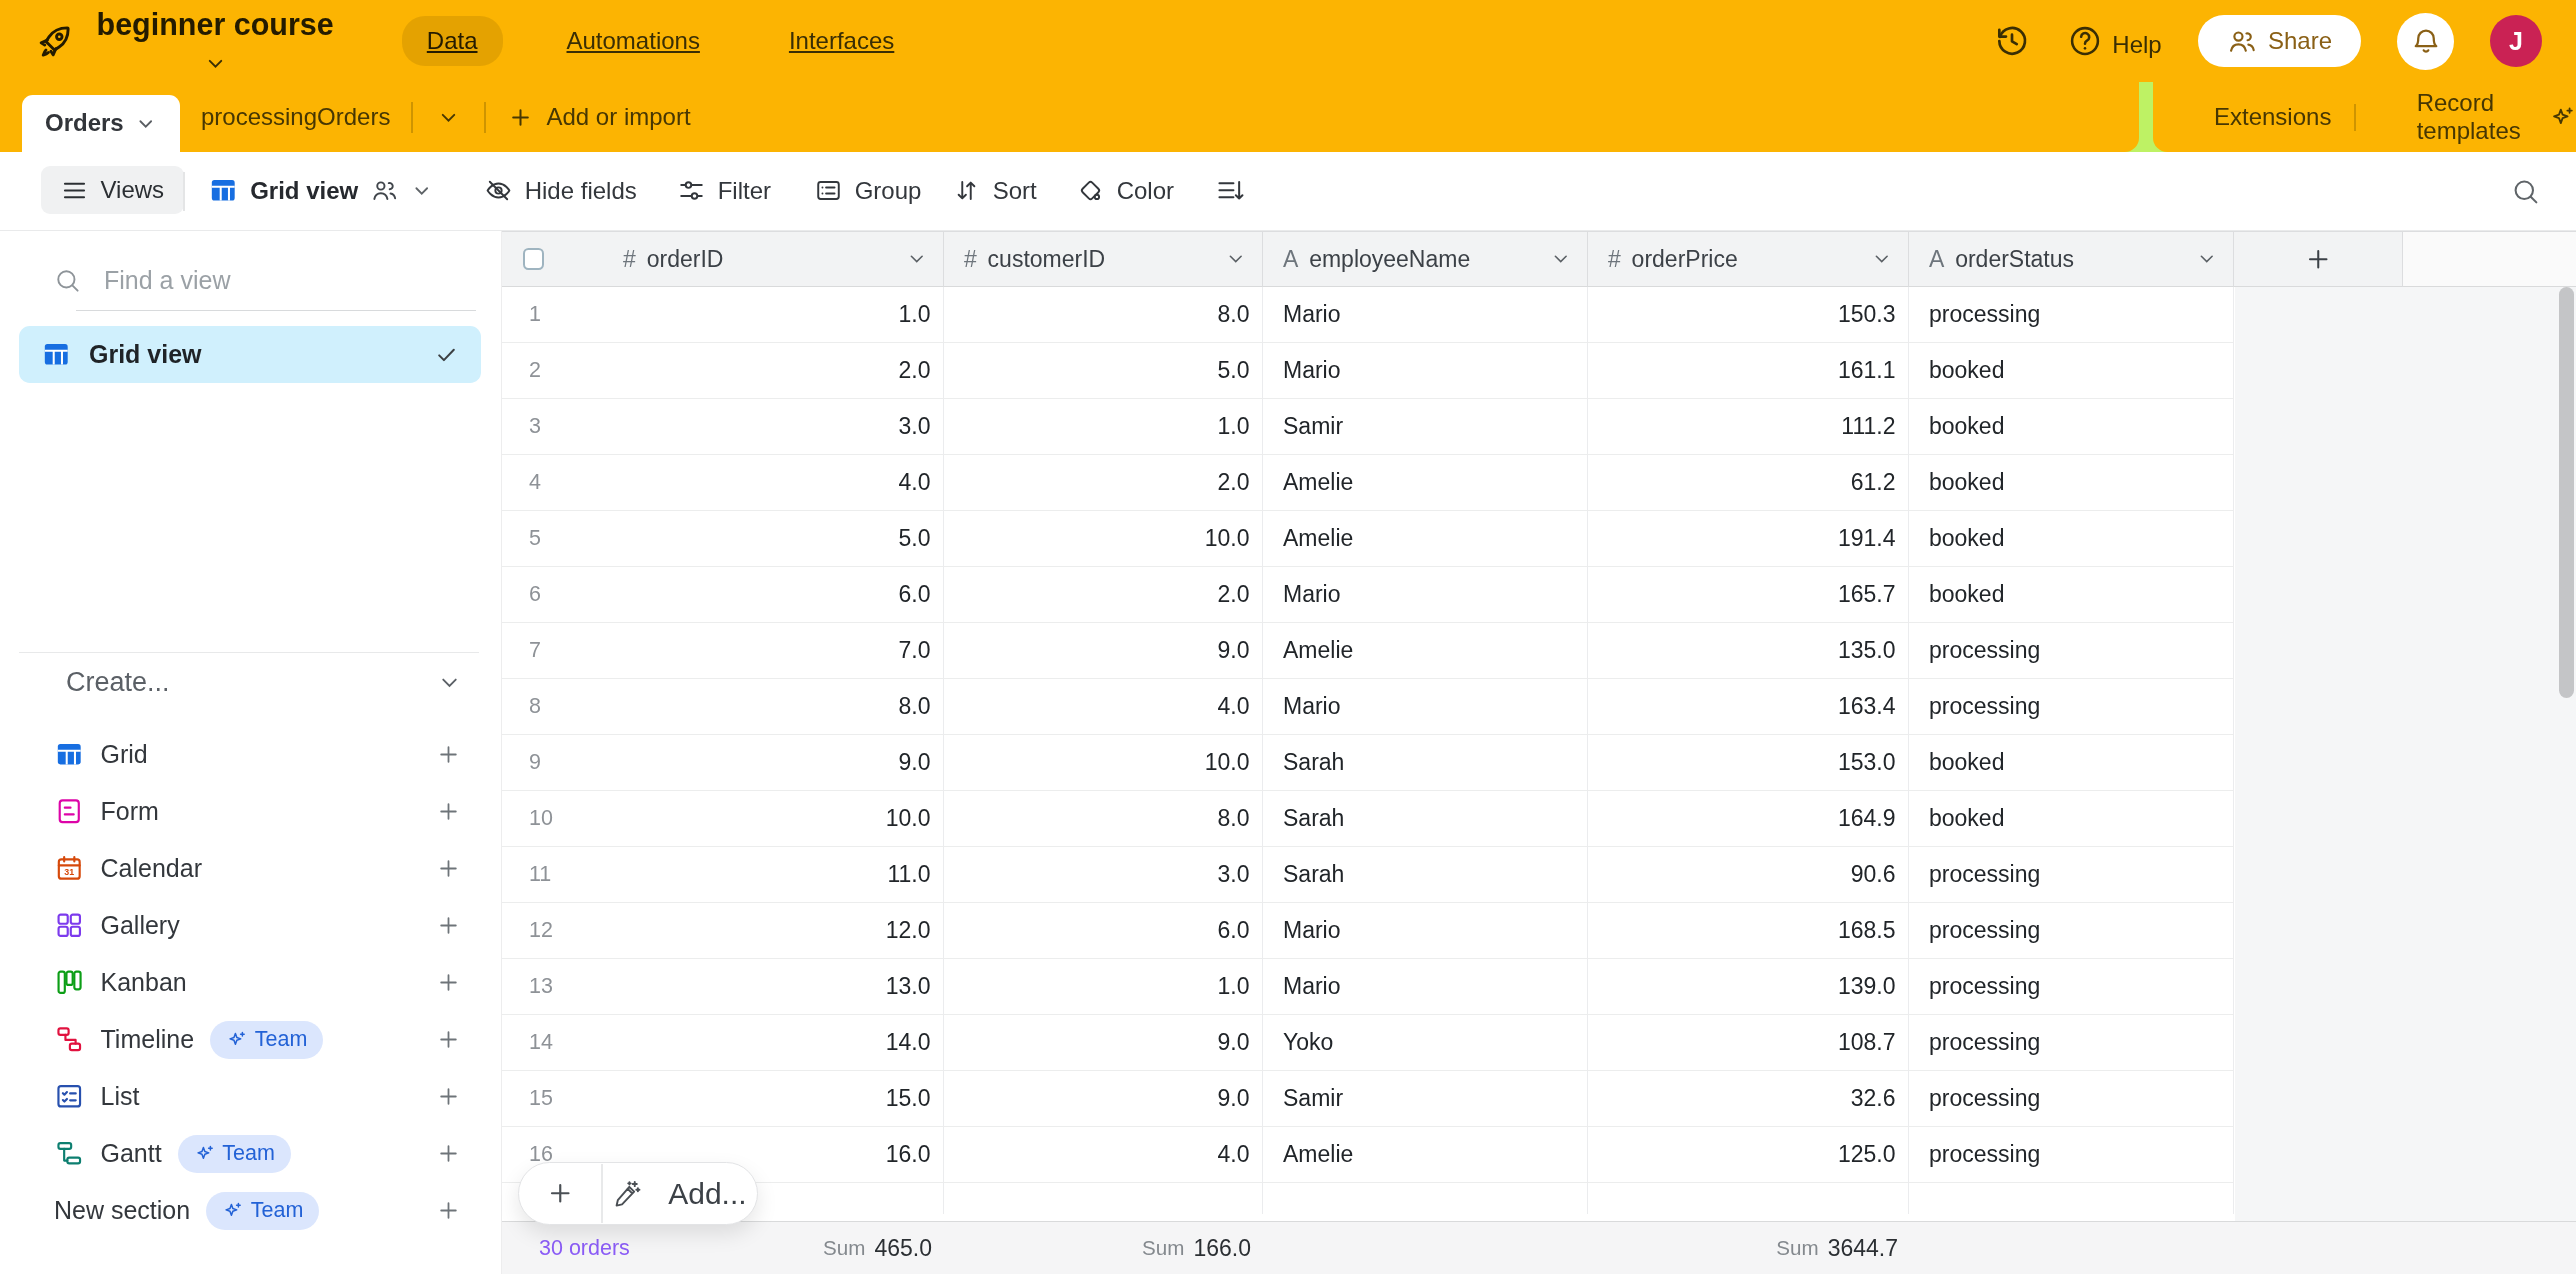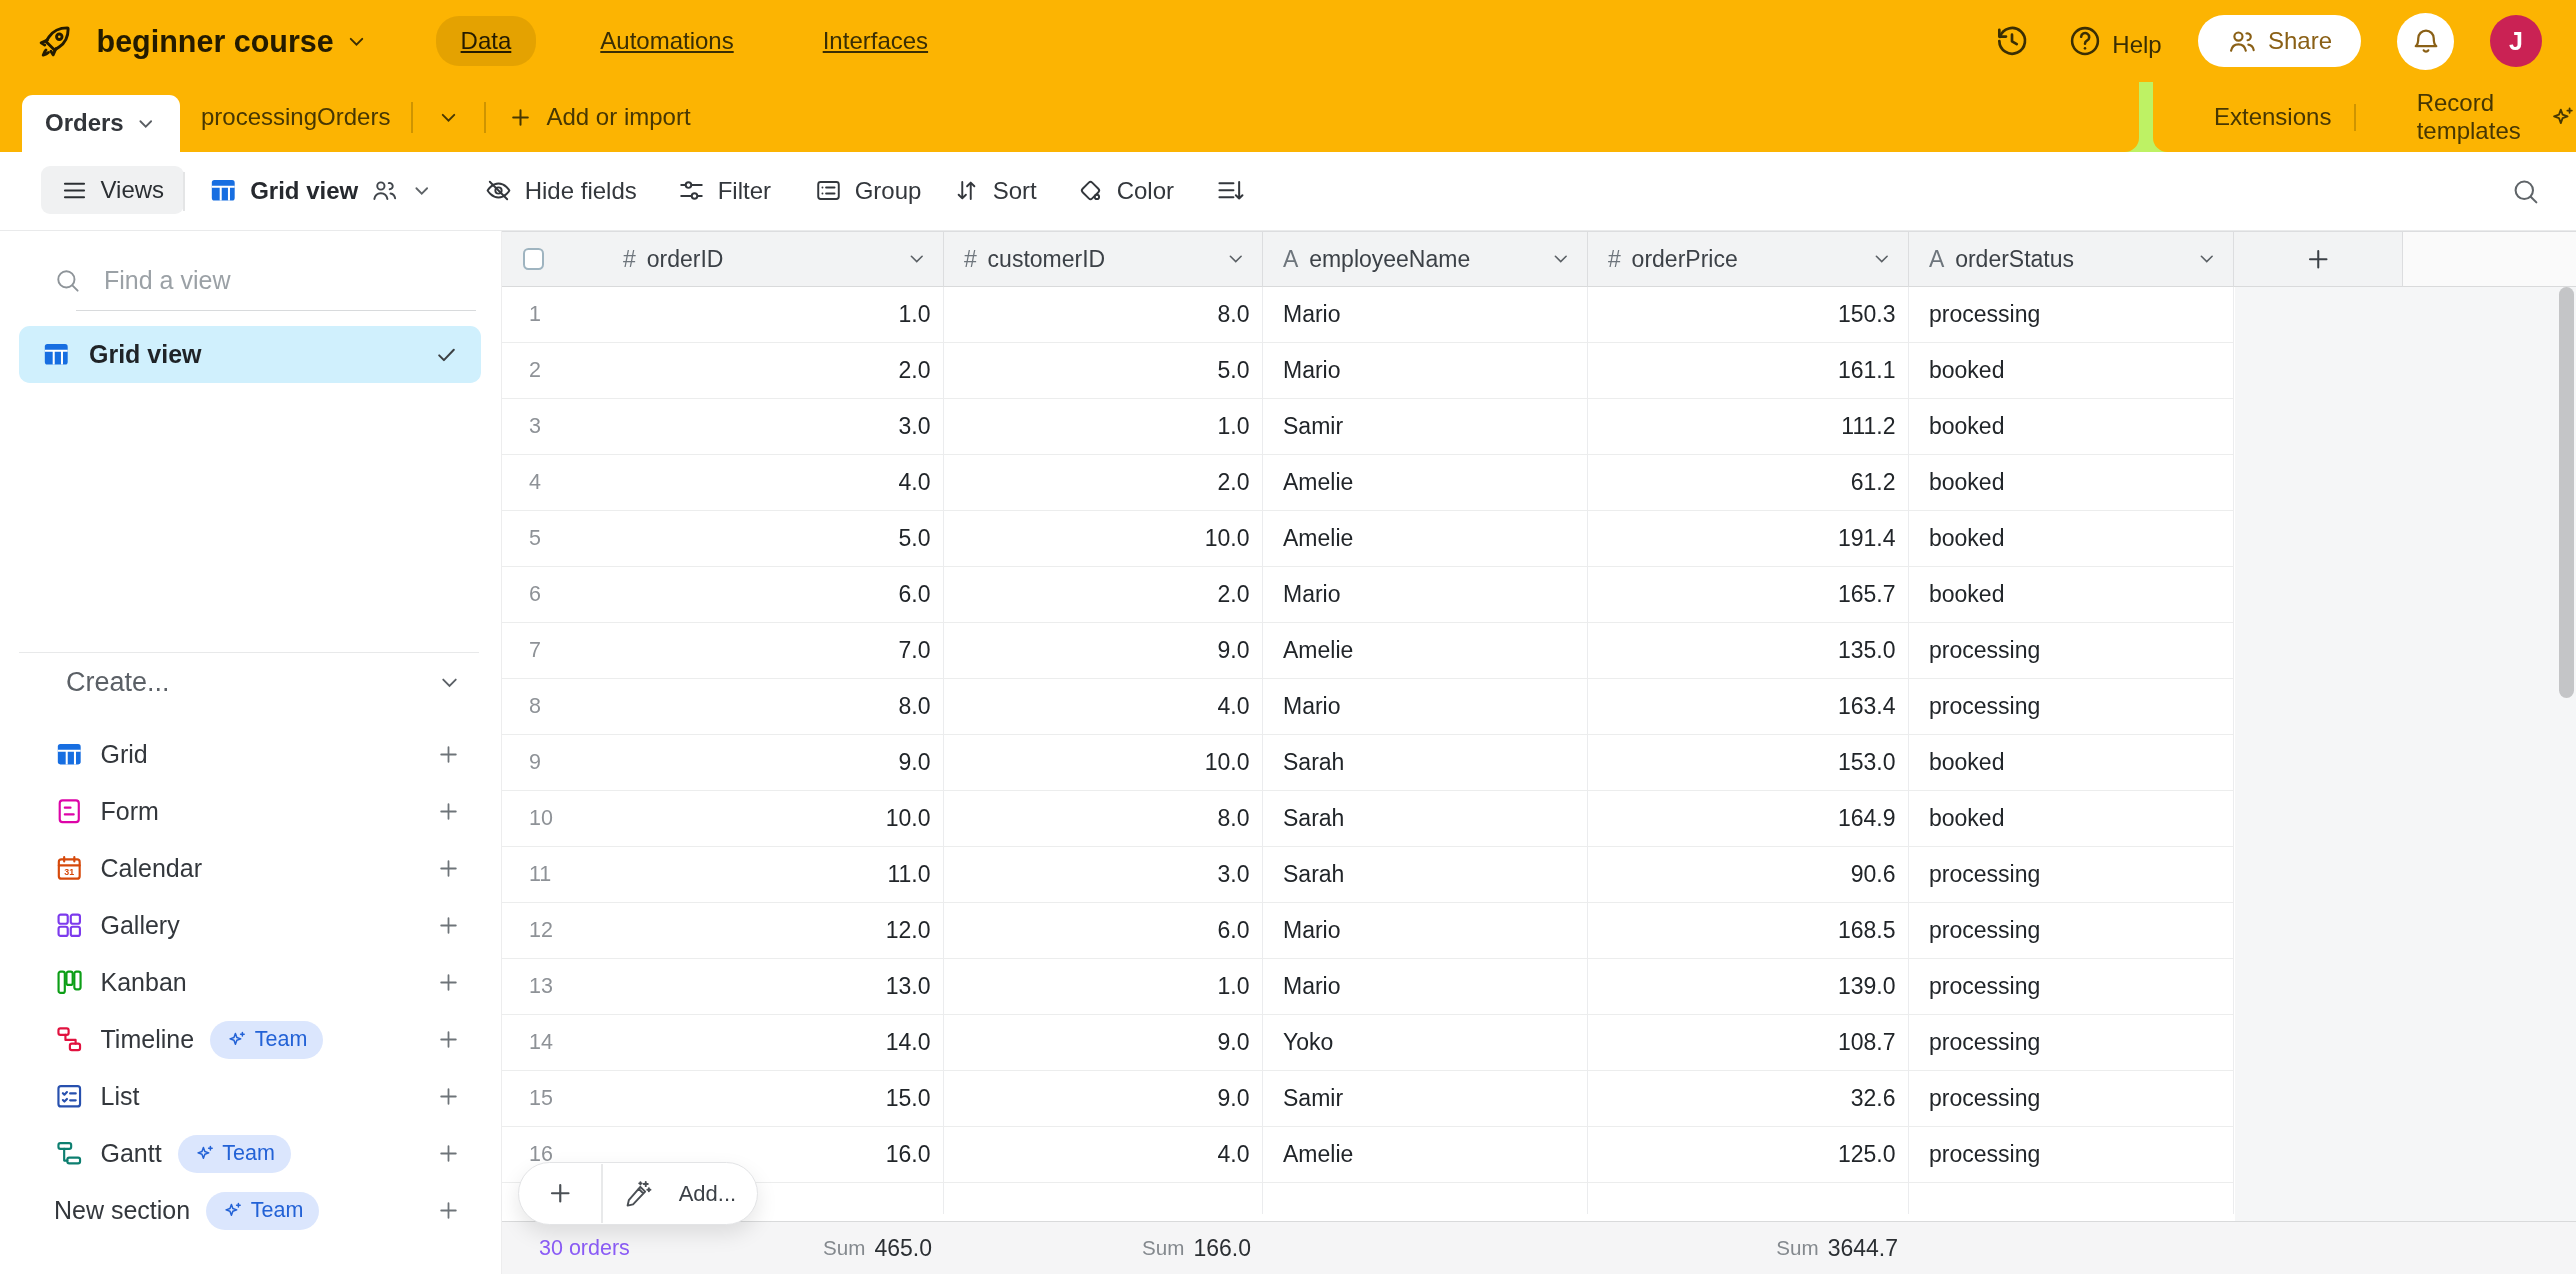--- a/index.html
+++ b/index.html
@@ -5,21 +5,21 @@
   * { margin:0; padding:0; box-sizing:border-box; }
   html,body { width:2576px; height:1275px; }
   body { font-family:"Liberation Sans","DejaVu Sans",sans-serif; background:#fff; overflow:hidden; }
   .app { position:relative; width:2576px; height:1275px; background:#fff; overflow:hidden; }
   svg { display:block; }
 
   
   .topbar { position:absolute; left:0; top:0; width:100%; height:82px; background:#fcb402;
             display:flex; align-items:center; padding:0 34px; }
   .logo { width:41px; height:41px; color:#241b00; }
-  .base-title { margin-left:21.5px; font-size:30.5px; font-weight:bold; color:#241b00; display:flex; align-items:center; gap:10.8px; }
+  .base-title { margin-left:21.5px; font-size:30.5px; font-weight:bold; color:#241b00; display:flex; align-items:center; gap:10.8px;flex-direction:column; }
   .base-title .chev { width:23px; height:23px; color:#3a2e04; }
   .top-nav { display:flex; align-items:center; gap:39px; margin-left:68px; }
   .nav-pill { font-size:24px; color:#3a2e04; padding:10.8px 25px; border-radius:23px;text-decoration:underline; }
   .nav-pill.active { background:rgba(120,85,0,0.18); color:#241b00; }
   .top-right { margin-left:auto; display:flex; align-items:center; gap:36px; }
   .icon-btn { color:#3a2e04; }
   .help { display:flex; align-items:flex-end; gap:9px; font-size:24px; color:#3a2e04; }
   .share-btn { display:flex; align-items:center; gap:10.8px; background:#fff; color:#8a6016;
                border-radius:27px; height:52px; padding:0 29px; font-size:24px; }
   .bell-wrap { width:57px; height:57px; border-radius:50%; background:#fff; color:#8a6016;
@@ -125,21 +125,21 @@
   .sum-0 { left:197px; }  
   .sum-1 { left:516px; }  
   .sum-2 { left:1163px; } 
 
   .add-pill { position:absolute; left:518px; top:1162px; width:240px; height:63px; background:#fff;
               border:1.8px solid #e3e4e6; border-radius:32px; box-shadow:0 9px 21.5px rgba(0,0,0,0.10);
               display:flex; align-items:center; z-index:5; }
   .ap-plus { width:82px; display:flex; justify-content:center; color:#4a4f54; }
   .ap-div { width:1.8px; height:59px; background:#e8e9ea; }
   .ap-add { flex:1; display:flex; align-items:center; justify-content:center; gap:26px;
-            font-size:22px; color:#3c4147; }
+            font-size:30px; color:#3c4147; }
   .ap-add .wand { color:#4a4f54; }
 
   .vscroll { position:absolute; right:1.8px; top:287px; width:15.2px; height:411px; border-radius:8px;
              background:#c4c5c7; z-index:6; }
 </style>
 </head>
 <body>
 
 <div class="app">
 

